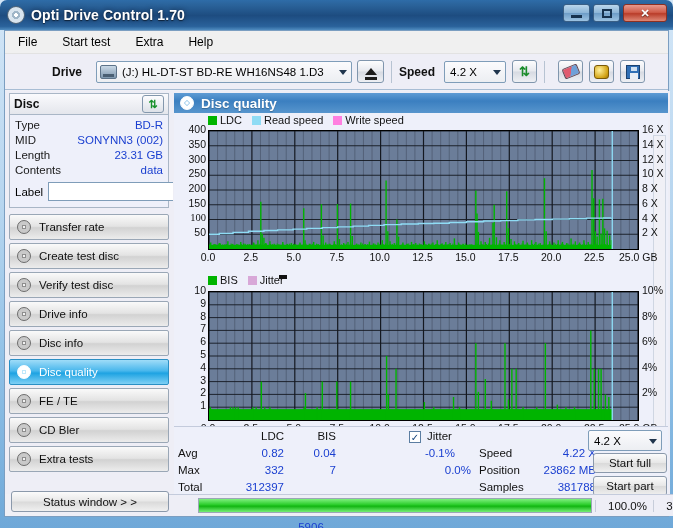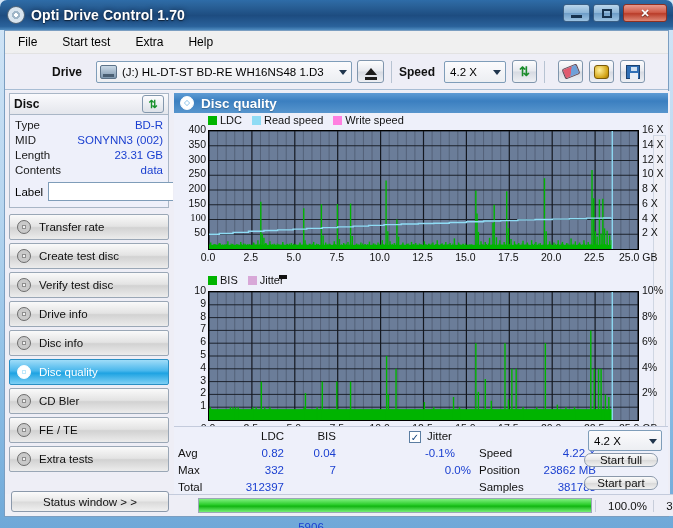--- a/index.html
+++ b/index.html
@@ -144,21 +144,21 @@
   .axb { position:absolute; font-size:10.5px; color:#111; text-align:center; }
 
   
   #stats { position:absolute; left:1px; bottom:0; width: 494px; height:68px; background:#eef0fa;
            border-top:1px solid #c4cbdc; font-size:11.5px; color:#111;}
   .stat-k { position:absolute; color:#111; }
   .stat-v { position:absolute; color:#1a3fd0; text-align:right; }
   .chk { position:absolute; width:12px;height:12px;border:1px solid #5b7da1;background:#fff;
          display:flex;align-items:center;justify-content:center;font-size:10px;color:#12407a;}
   #speedsel { position:absolute; right:6px; top:3px; width:74px; height:21px; }
-  .gbtn { position:absolute; right:10px; width:74px; height:14px; border:1px solid #8b99ab; border-radius:8px;
+  .gbtn { position:absolute; right:1px; width:74px; height:20px; border:1px solid #8b99ab; border-radius:3px;
           background: linear-gradient(180deg,#fbfbfb 0%,#e8e8e8 47%,#dadada 53%,#f0f0f0 100%);
           display:flex;align-items:center;justify-content:center;font-size:11.5px;color:#111;}
 
   
   #statusbar { position:absolute; left:0; bottom:0; width:665px; height:22px;
                background:#eeeef6; border-top:1px solid #c4cbdc; display:flex; align-items:center; font-size:11.5px;margin-left:35px;}
   #sb-text { width:155px; padding-left:5px; color:#111; }
   #sb-prog { flex:1; height:15px; margin:0 3px; border:1px solid #9aa7b6; background:#e9e9ef; }
   #sb-progfill { height:100%; background: linear-gradient(180deg,#7ef07e 0%,#29cc29 45%,#11b511 55%,#76ef76 100%); }
   #sb-pct { width:58px; text-align:right; padding-right:6px; border-left:1px solid #c7cdda; color:#111;}
@@ -278,25 +278,25 @@
           <div class="nav">
             <span class="nav-ico"></span>
             <span>Disc info</span>
             </div>
           <div class="nav active">
             <span class="nav-ico"></span>
             <span>Disc quality</span>
             </div>
           <div class="nav">
             <span class="nav-ico"></span>
-            <span>CD Bler</span>
+            <span>FE / TE</span>
             </div>
           <div class="nav">
             <span class="nav-ico"></span>
-            <span>FE / TE</span>
+            <span>CD Bler</span>
             </div>
           <div class="nav">
             <span class="nav-ico"></span>
             <span>Extra tests</span>
             </div>
         </div>
       </div>
 
       <div id="content">
         <div id="dq-header">

